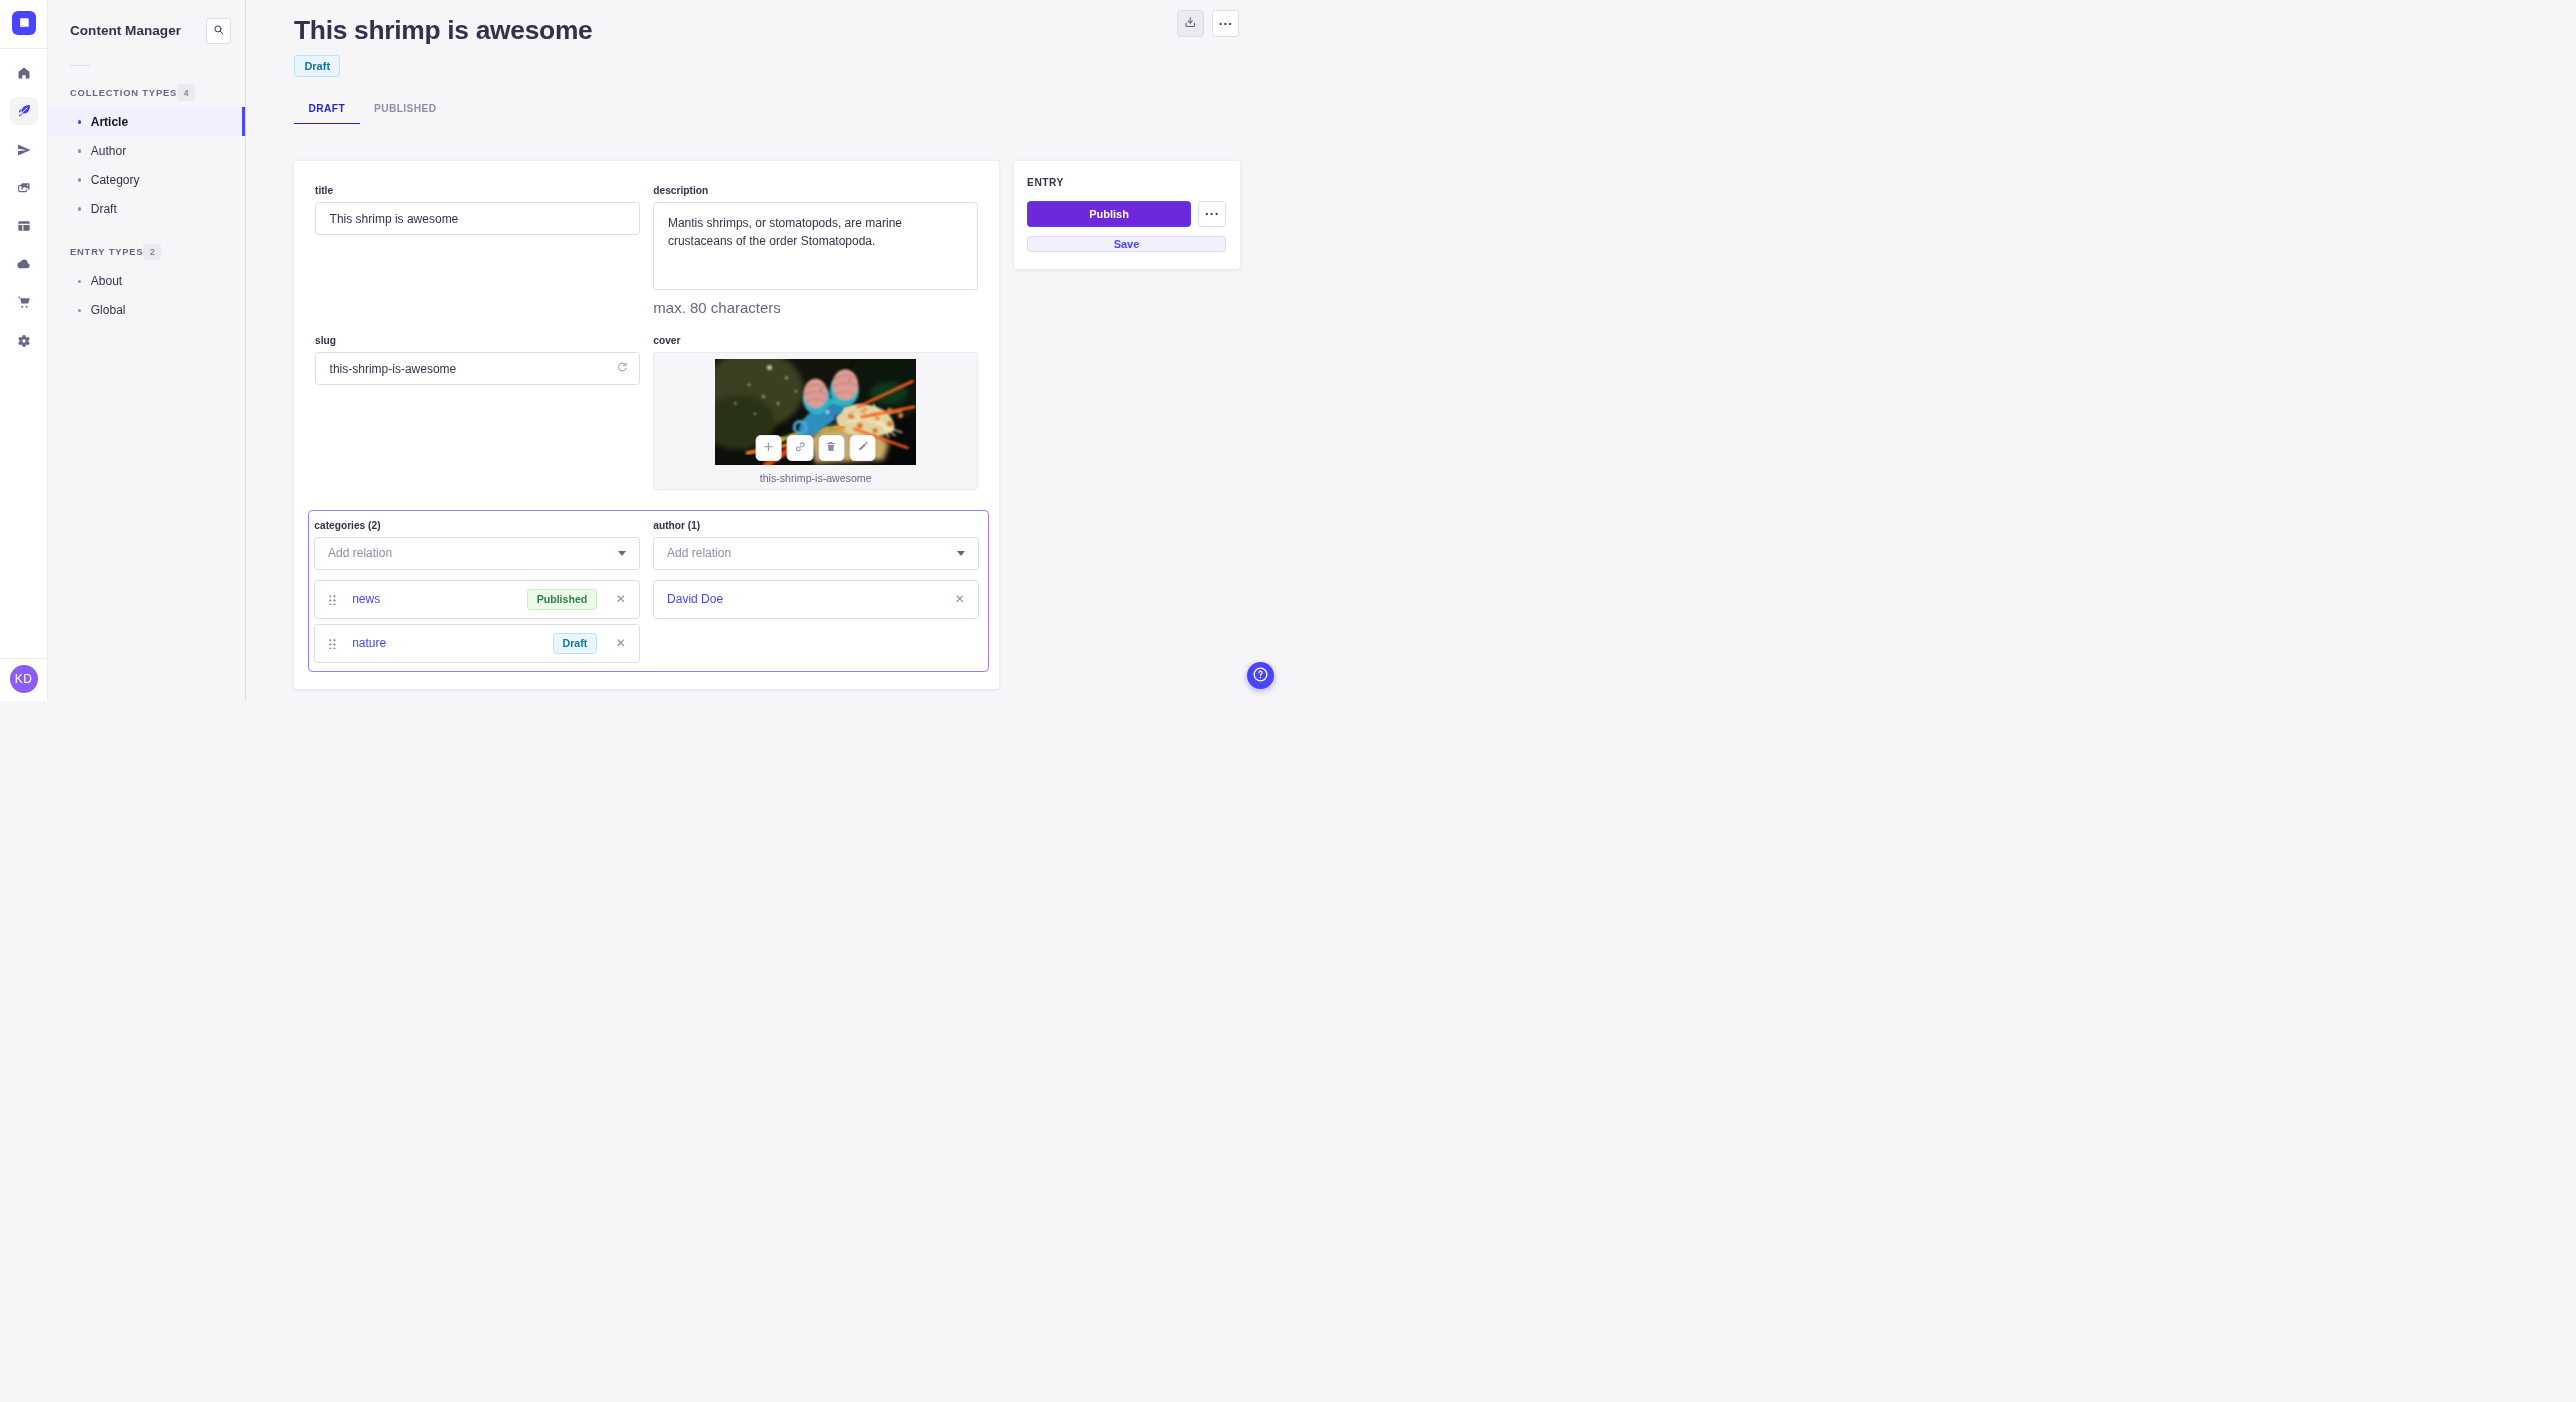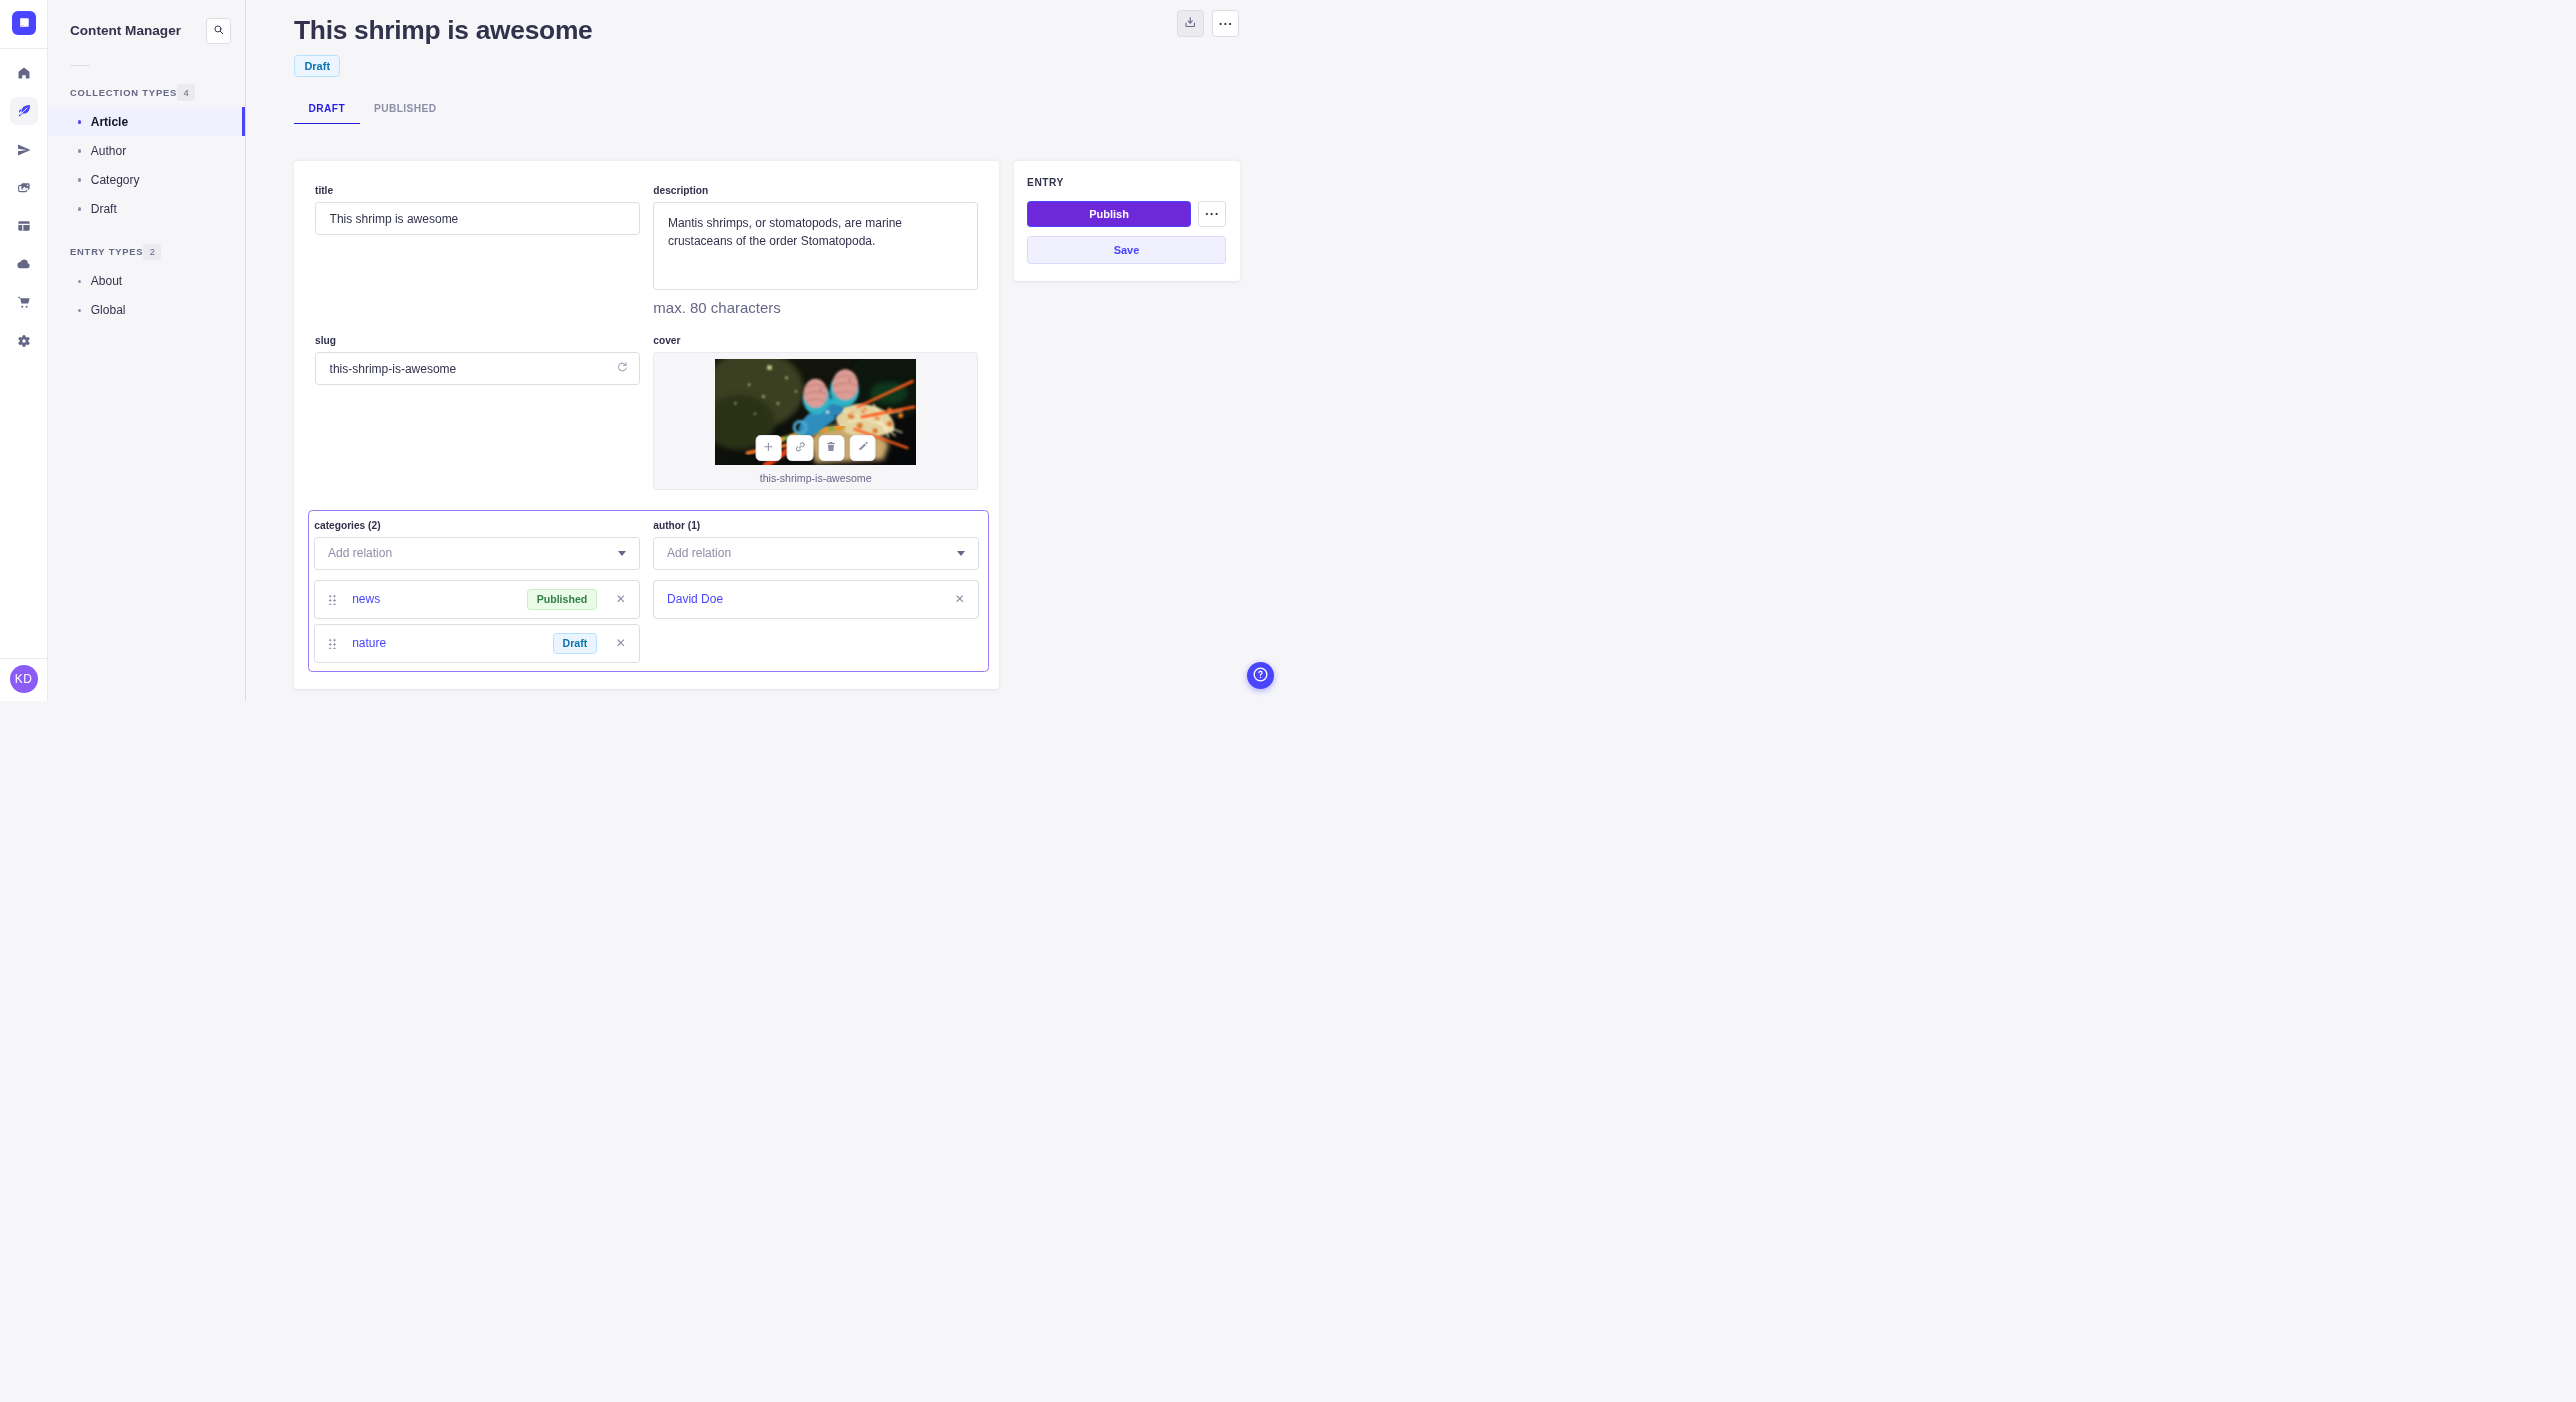--- a/index.html
+++ b/index.html
@@ -81,21 +81,21 @@
   .pill-draft { background:#eaf5ff; border:0.9px solid #b8e1ff; color:#0c75af; }
   .close-x { background:none; border:none; color:#8e8ea9; font-size:12px; margin-left:12px; cursor:pointer; line-height:1; }
   .close-x.push { margin-left:auto; }
 
   
   .entry-panel { width:226px; margin-left:14.5px; background:#fff; border-radius:3.4px; box-shadow:0 0.9px 3.4px rgba(33,33,82,.1); padding:15.3px 13.6px 17px; }
   .entry-title { font-size:10.2px; font-weight:bold; letter-spacing:0.5px; color:#32324d; }
   .entry-row { display:flex; gap:6.8px; margin-top:13.6px; }
   .publish-btn { flex:1; height:26px; background:#6d28d9; border:0.9px solid #4945ff; border-radius:3.4px; color:#fff; font-family:inherit; font-size:11px; font-weight:bold; cursor:pointer; }
   .entry-more { width:28px; height:25.6px; background:#fff; border:0.9px solid #dcdce4; border-radius:3.4px; display:flex; align-items:center; justify-content:center; cursor:pointer; }
-  .save-btn { width:100%; height:28px; margin-top:8.5px; background:#f0f0ff; border:0.9px solid #d9d8ff; border-radius:3.4px; color:#4945ff; font-family:inherit; font-size:11px; font-weight:bold; cursor:pointer; }
+  .save-btn { width:100%; height:16px; margin-top:8.5px; background:#f0f0ff; border:0.9px solid #d9d8ff; border-radius:3.4px; color:#4945ff; font-family:inherit; font-size:11px; font-weight:bold; cursor:pointer; }
 
   .help-fab { position:absolute; right:13.6px; bottom:12px; width:27px; height:27px; border-radius:50%; background:#4945ff; border:none; display:flex; align-items:center; justify-content:center; cursor:pointer; box-shadow:0 1.7px 6.8px rgba(73,69,255,.45); }
 </style>
 </head>
 <body>
 
 <div class="app">
 
   <nav class="rail">
     <div class="rail-logo-wrap">

